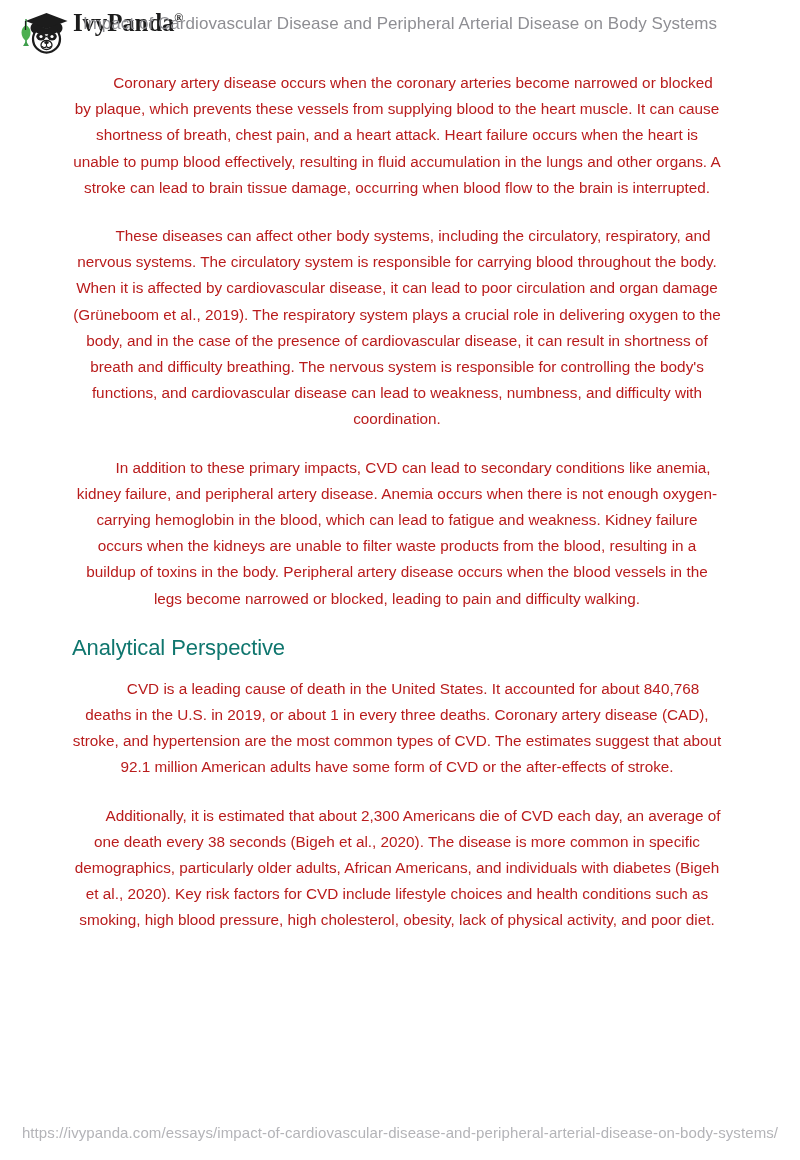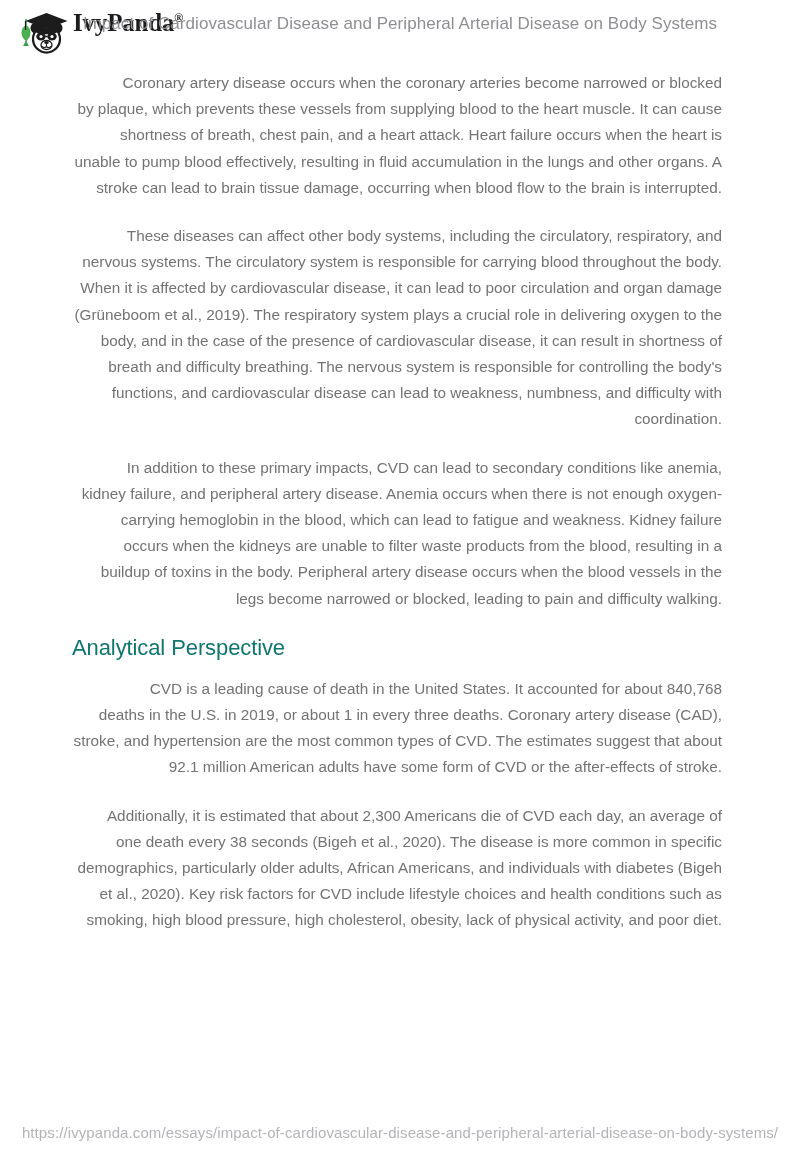--- a/index.html
+++ b/index.html
@@ -89,23 +89,23 @@
     position: absolute;
     left: 72px;
     top: 70px;
     width: 650px;
   }
 
   .content p {
     margin: 0 0 22px 0;
     font-size: 15.3px;
     line-height: 26.2px;
-    color: #737373;
+    color: #b91c1c;
     text-indent: 32px;
-    text-align: right;
+    text-align: center;
   }
 
   .content h2 {
     margin: 20px 0 14px 0;
     font-size: 22px;
     line-height: 28px;
     font-weight: normal;
     color: #0f766e;
     letter-spacing: -0.1px;
     text-indent: 0;

